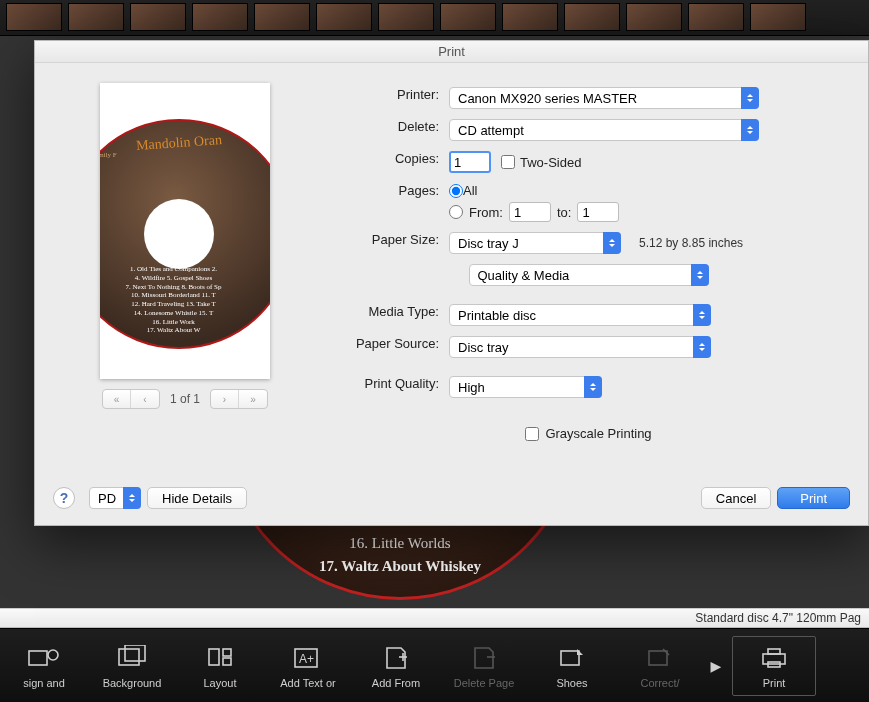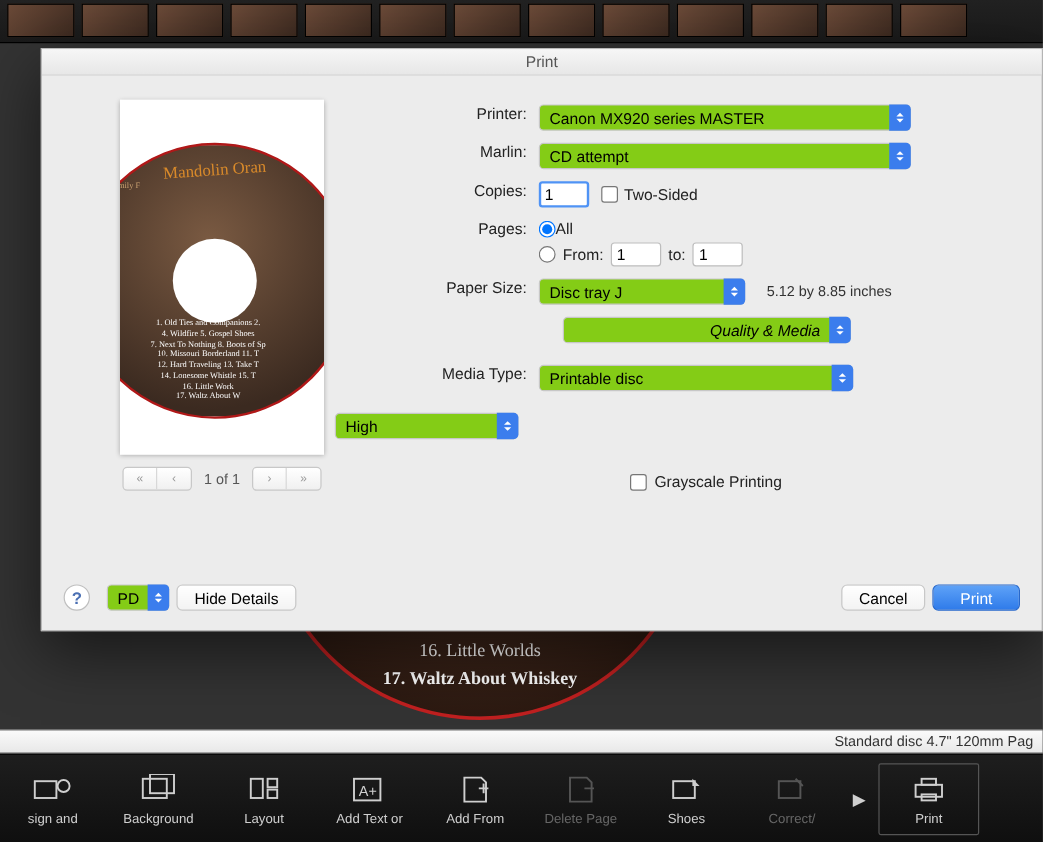--- a/index.html
+++ b/index.html
@@ -112,21 +112,21 @@
   .pager-btn:last-child { border-right:none; }
   .pager-label { color:#555; font-size:12px; }
 
   
   .settings-col { flex:1; padding-top:4px; }
   .row { display:flex; align-items:flex-start; margin-bottom:10px; }
   .row-label { width:120px; text-align:right; padding-right:10px; color:#222; }
   .row-field { flex:1; display:flex; align-items:center; gap:10px; }
   select.mac, .mac-popup {
     appearance:none; -webkit-appearance:none;
-    background:#84cc16; border:1px solid #c7c7c7; border-radius:4px;
+    background:#ffffff; border:1px solid #c7c7c7; border-radius:4px;
     height:22px; padding:0 24px 0 8px; font-size:13px;
     position:relative;
   }
   .sel-wrap { position:relative; display:inline-block; }
   .sel-caret {
     position:absolute; right:0; top:0; width:18px; height:22px;
     background:#3b7ded; border-radius:0 4px 4px 0;
     display:flex; flex-direction:column; align-items:center; justify-content:center; gap:1px;
     pointer-events:none;
   }
@@ -327,21 +327,21 @@
           <span class="sel-wrap">
             <select class="mac" style="width:310px">
               <option>Canon MX920 series MASTER</option>
             </select>
             <span class="sel-caret"></span>
           </span>
         </div>
       </div>
 
       <div class="row">
-        <div class="row-label">Marlin:</div>
+        <div class="row-label">Delete:</div>
         <div class="row-field">
           <span class="sel-wrap">
             <select class="mac" style="width:310px">
               <option>CD attempt</option>
             </select>
             <span class="sel-caret"></span>
           </span>
         </div>
       </div>
 
@@ -386,41 +386,53 @@
               <option>Disc tray J</option>
             </select>
             <span class="sel-caret"></span>
           </span>
           <span class="size-note">5.12 by 8.85 inches</span>
         </div>
       </div>
 
       <div class="section-sel">
         <span class="sel-wrap">
-          <select class="mac" style="text-align:right;font-style:italic;">
+          <select class="mac" style="text-align:left;">
             <option>Quality &amp; Media</option>
           </select>
           <span class="sel-caret"></span>
         </span>
       </div>
 
       <div class="row media-row">
         <div class="row-label">Media Type:</div>
         <div class="row-field">
           <span class="sel-wrap">
             <select class="mac" style="width:262px">
               <option>Printable disc</option>
             </select>
             <span class="sel-caret"></span>
           </span>
         </div>
       </div>
 
+      <div class="row media-row">
+        <div class="row-label">Paper Source:</div>
+        <div class="row-field">
+          <span class="sel-wrap">
+            <select class="mac" style="width:262px">
+              <option>Disc tray</option>
+            </select>
+            <span class="sel-caret"></span>
+          </span>
+        </div>
+      </div>
 
       <div class="row media-row" style="margin-top:18px;">
+        <div class="row-label">Print Quality:</div>
         <div class="row-field">
           <span class="sel-wrap">
             <select class="mac" style="width:153px">
               <option>High</option>
             </select>
             <span class="sel-caret"></span>
           </span>
         </div>
       </div>
 

